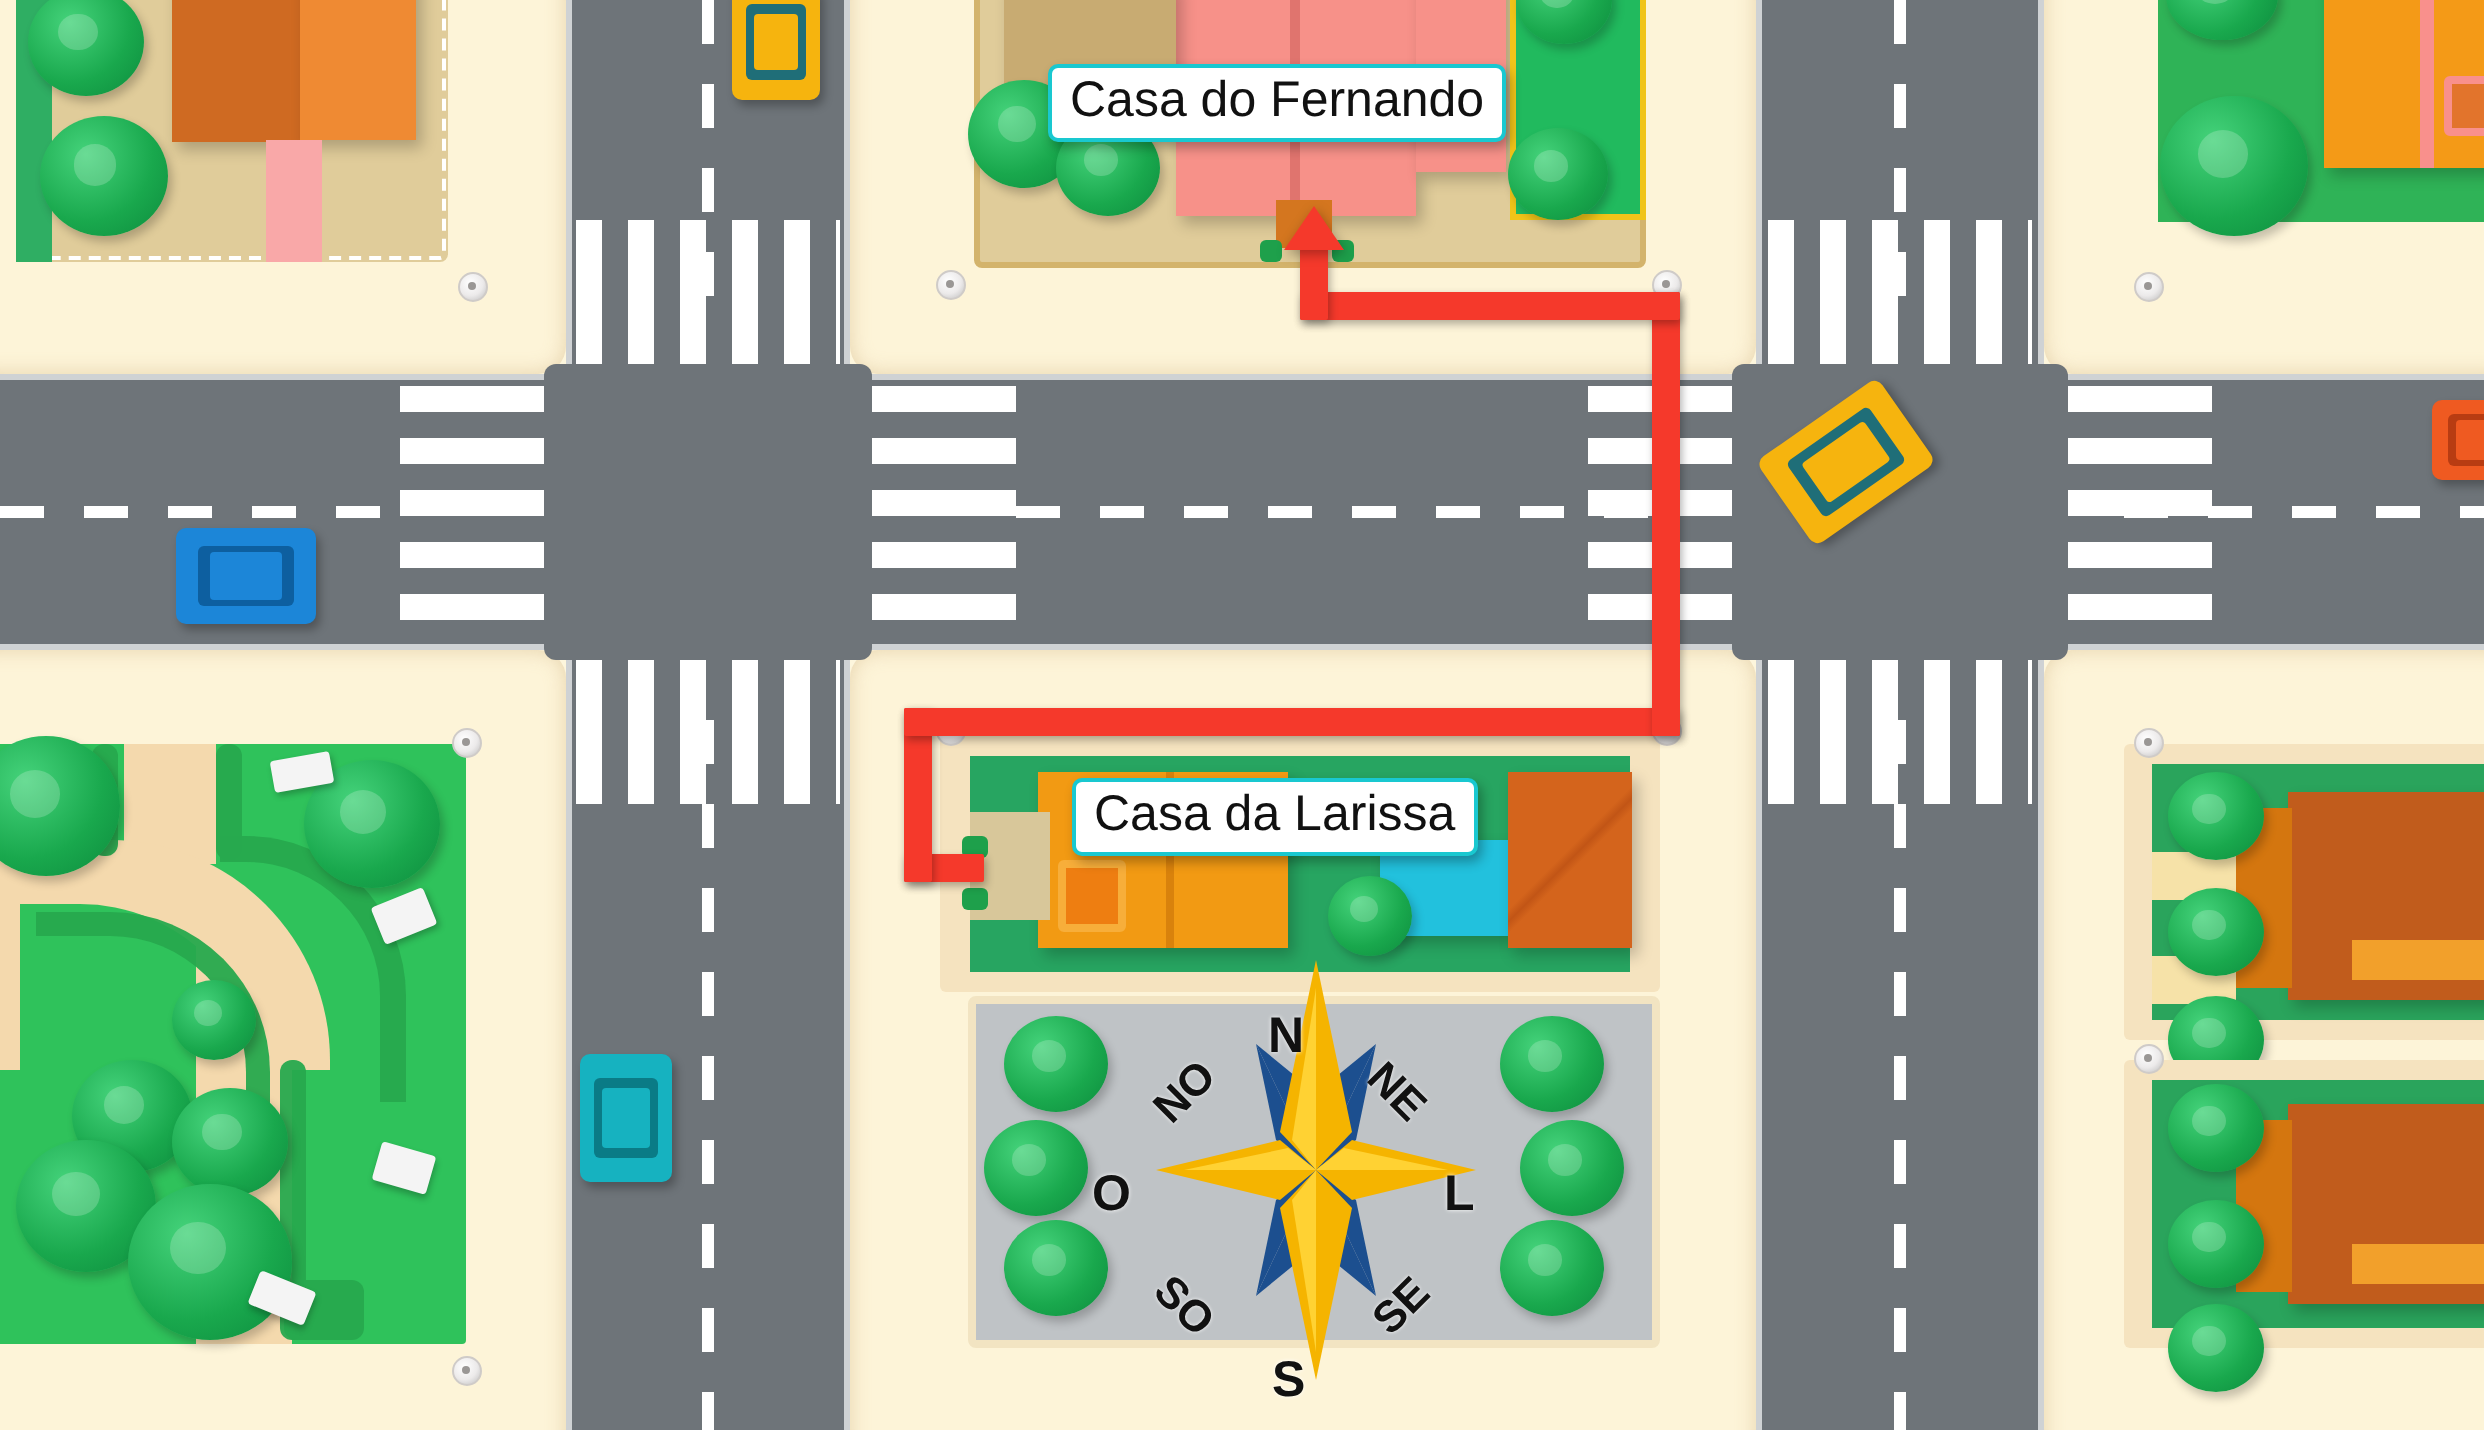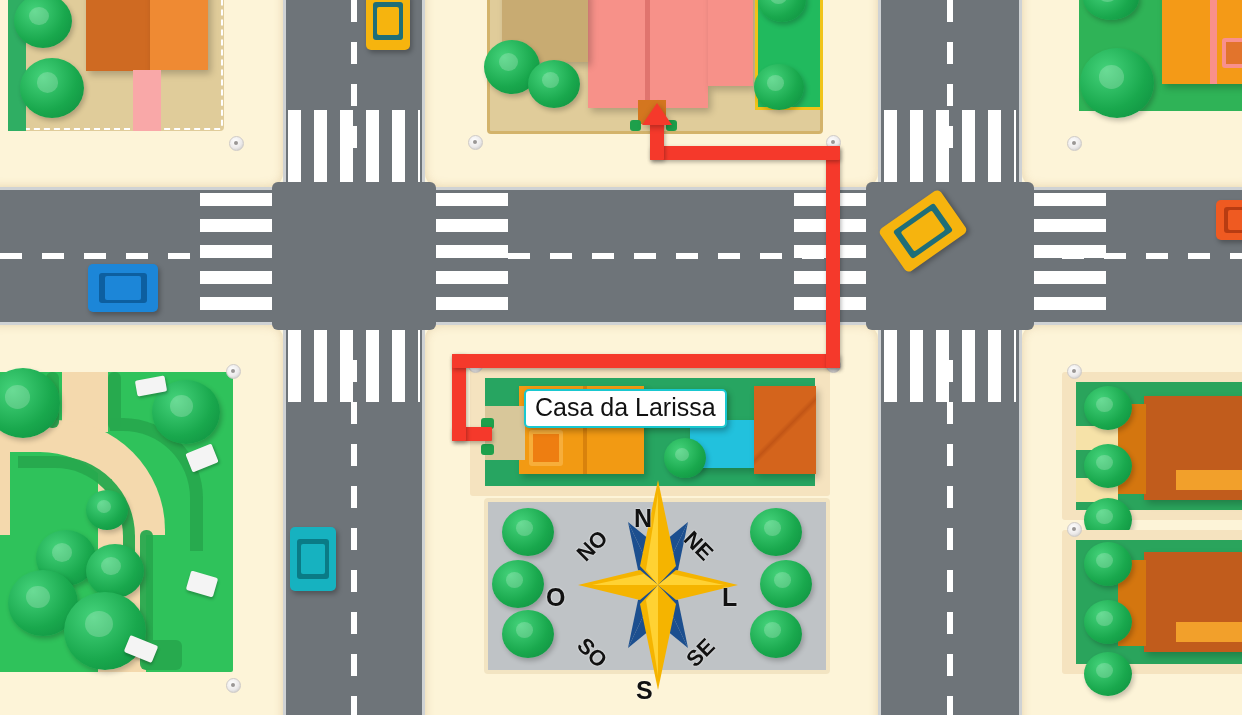--- a/index.html
+++ b/index.html
@@ -308,15 +308,16 @@
   </div>
 
   <div class="route-seg" style="left:452px;top:427px;width:40px;height:14px;"></div>
   <div class="route-seg" style="left:452px;top:354px;width:14px;height:87px;"></div>
   <div class="route-seg" style="left:452px;top:354px;width:388px;height:14px;"></div>
   <div class="route-seg" style="left:826px;top:146px;width:14px;height:222px;"></div>
   <div class="route-seg" style="left:650px;top:146px;width:190px;height:14px;"></div>
   <div class="route-seg" style="left:650px;top:122px;width:14px;height:38px;"></div>
   <div id="route-arrow" style="left:642px;top:103px;"></div>
 
-  <div class="callout" style="left:524px;top:389px;text-align:right;">Casa da Larissa</div>
+  <div class="callout" style="left:524px;top:32px;">Casa do Fernando</div>
+  <div class="callout" style="left:536px;top:389px;text-align:right;">Casa da Larissa</div>
 
 </div>
 
 </body></html>

